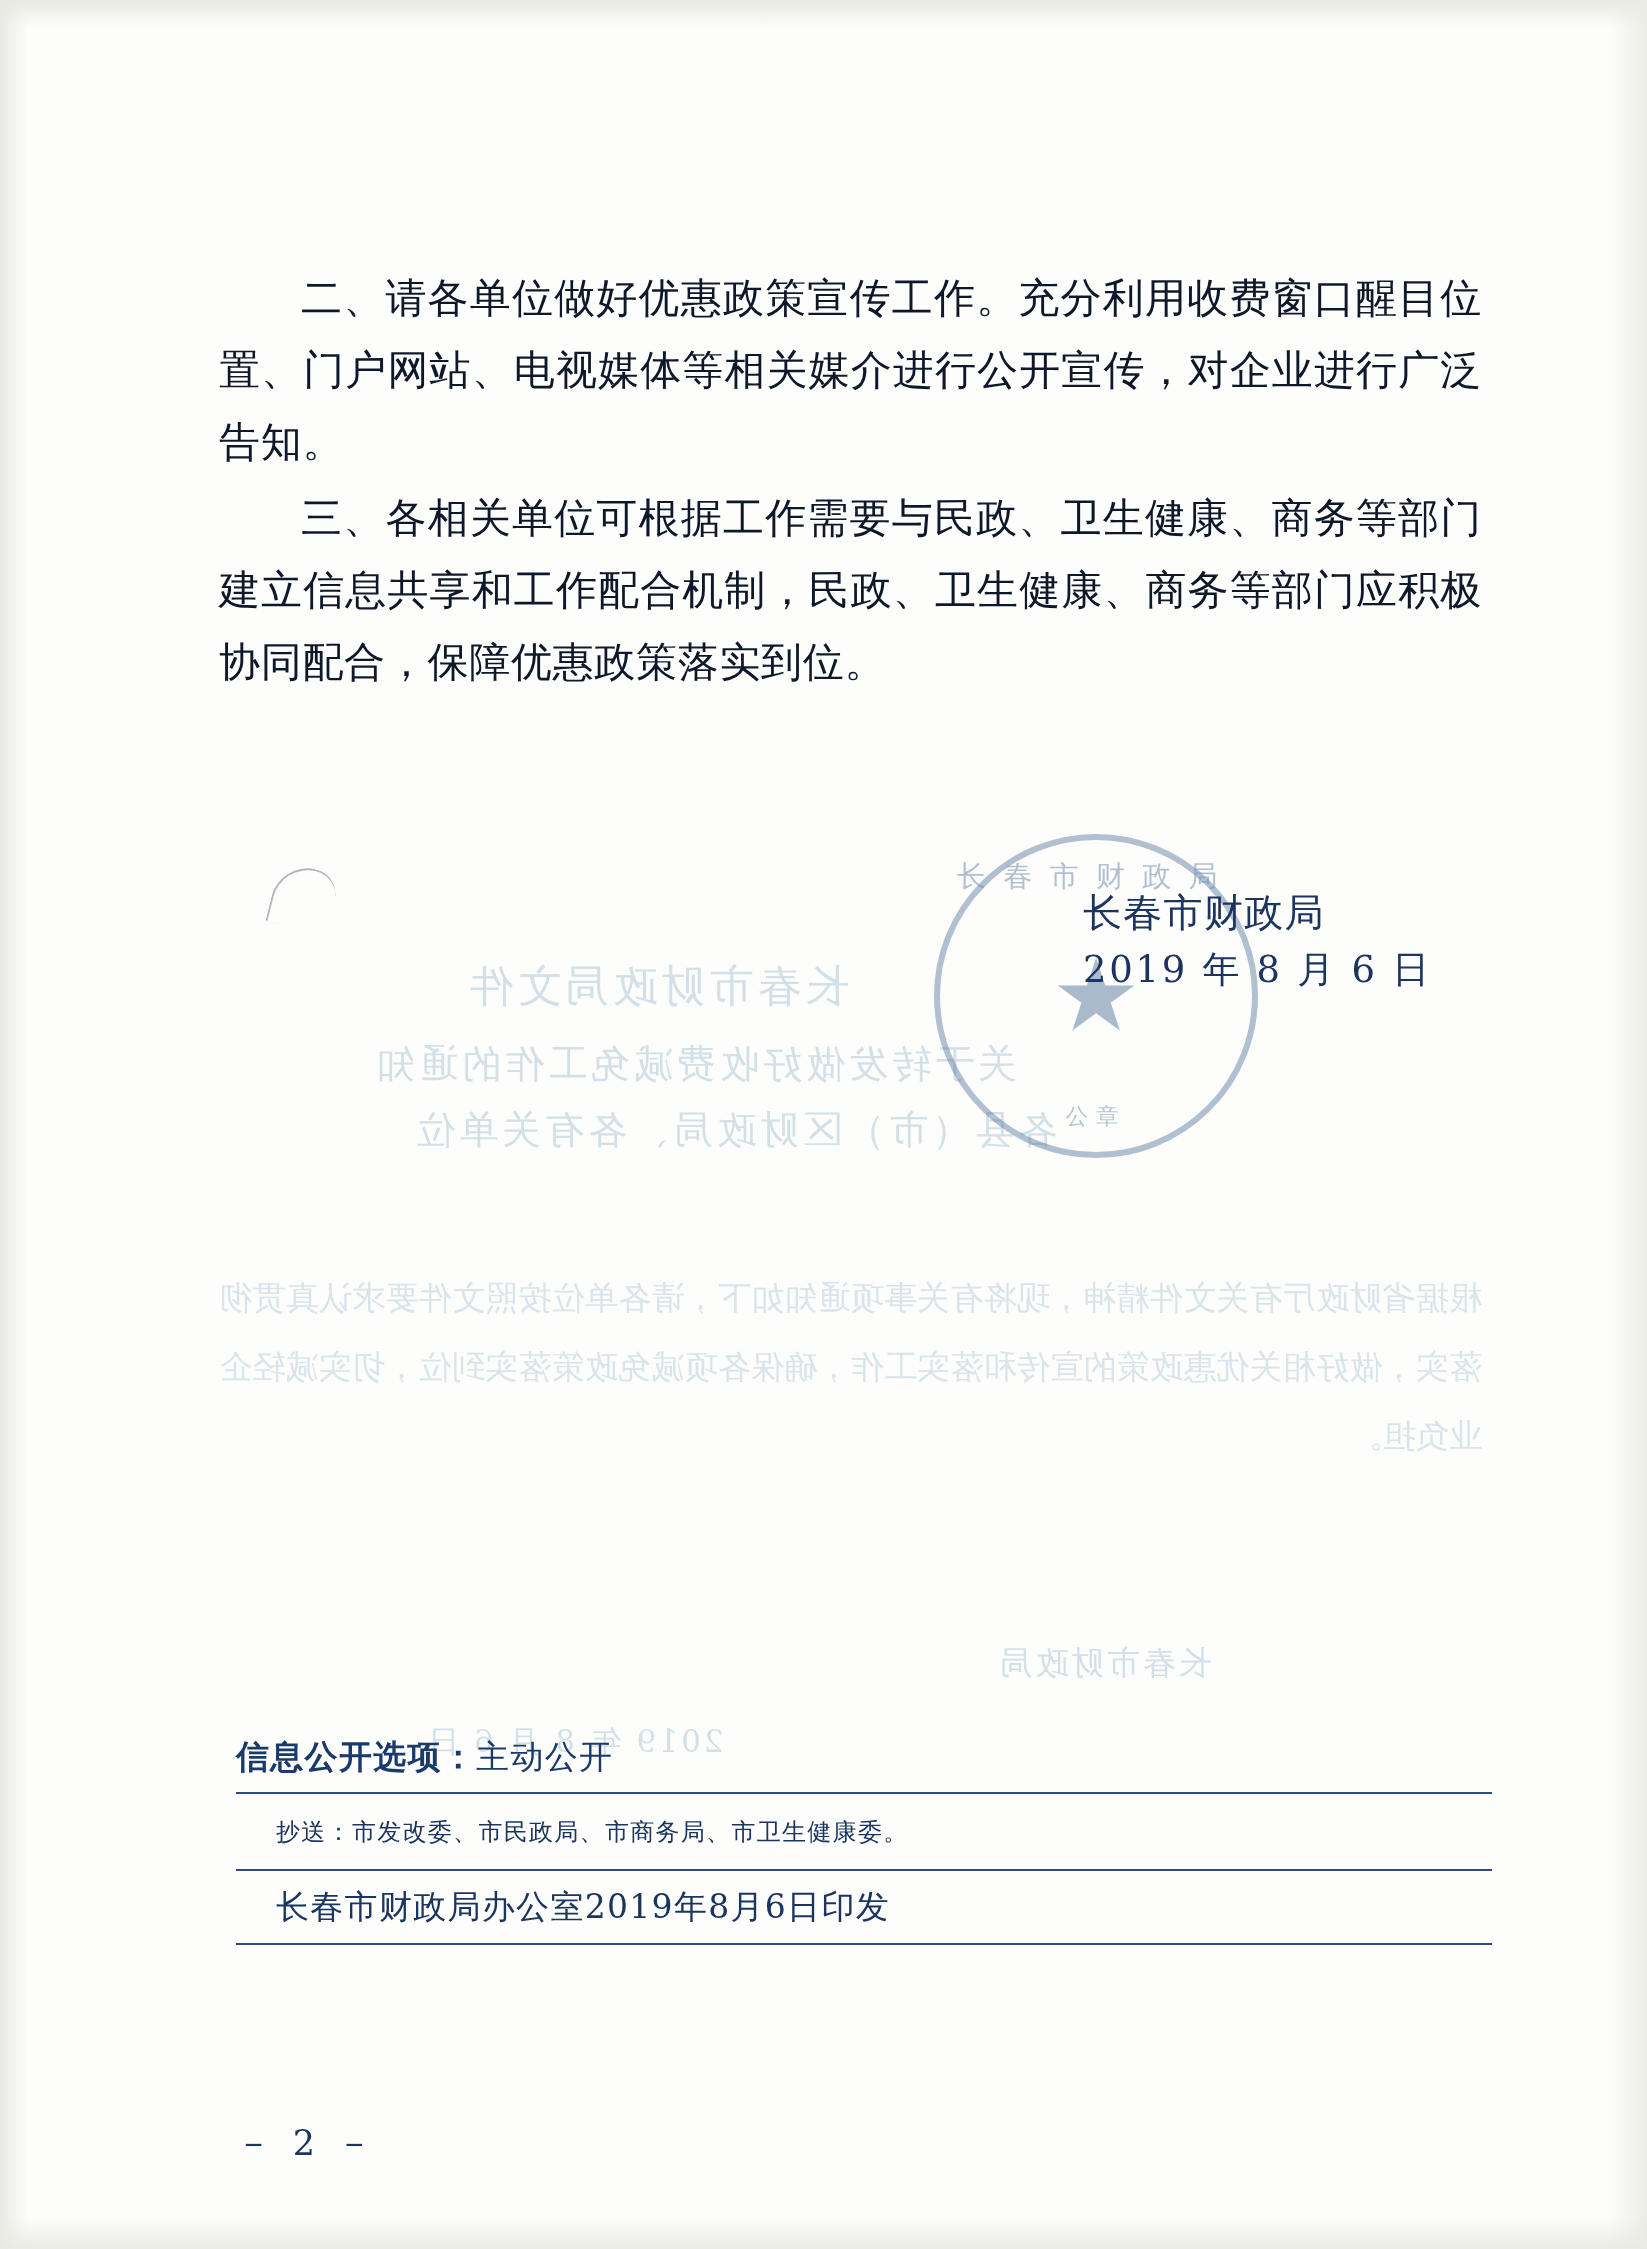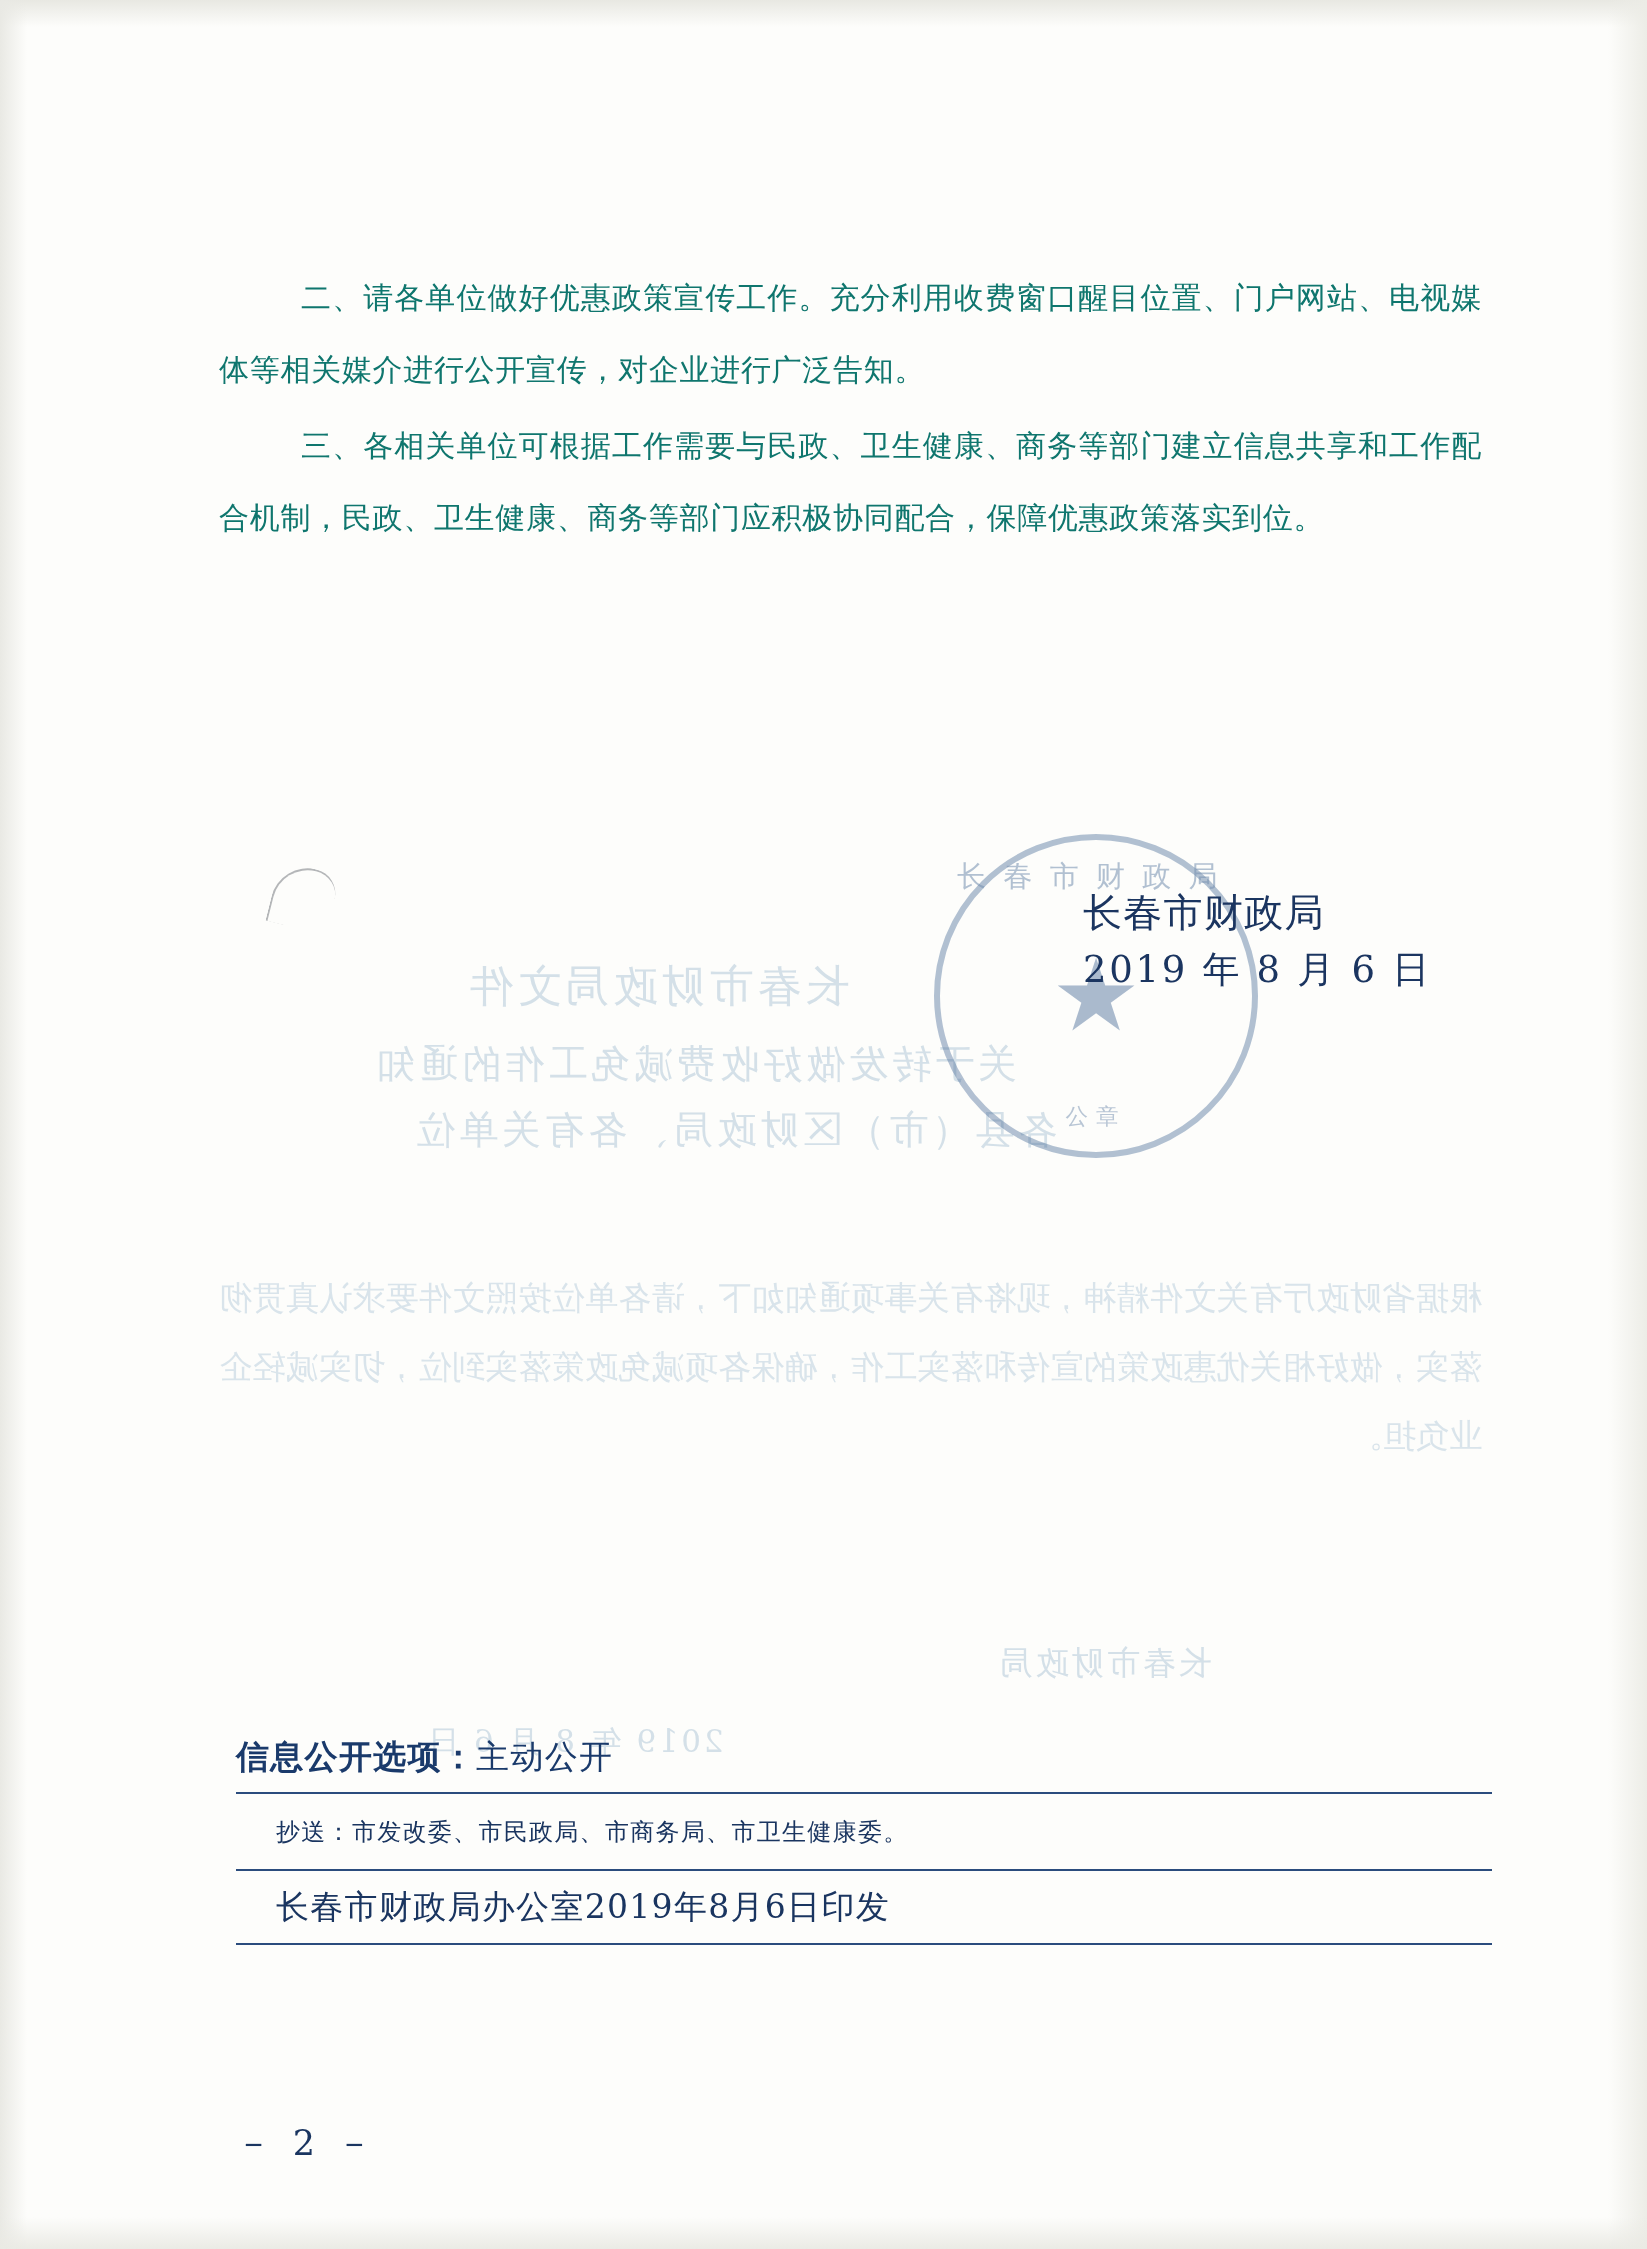--- a/index.html
+++ b/index.html
@@ -49,24 +49,24 @@
   }
 
   .body-block {
     position: absolute;
     left: 219px;
     top: 262px;
     width: 1263px;
   }
   .para {
     font-family: "DejaVu Serif", "Liberation Serif", serif;
-    font-size: 30px;
+    font-size: 41px;
     line-height: 72px;
     letter-spacing: 0.7px;
-    color: #0f766e;
+    color: #0f172a;
     text-align: justify;
     text-justify: inter-ideograph;
     margin: 0 0 4px 0;
     text-indent: 82px;
   }
 
   .sign-block {
     position: absolute;
     right: 219px;
     top: 884px;

